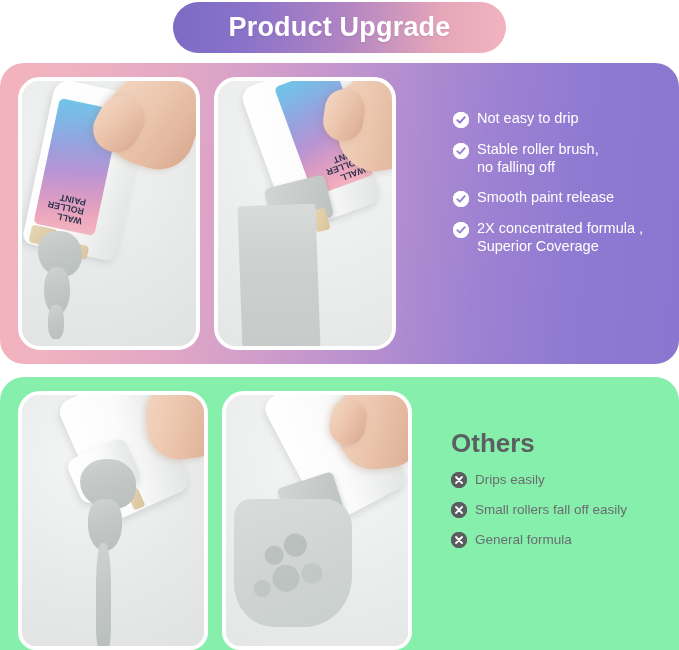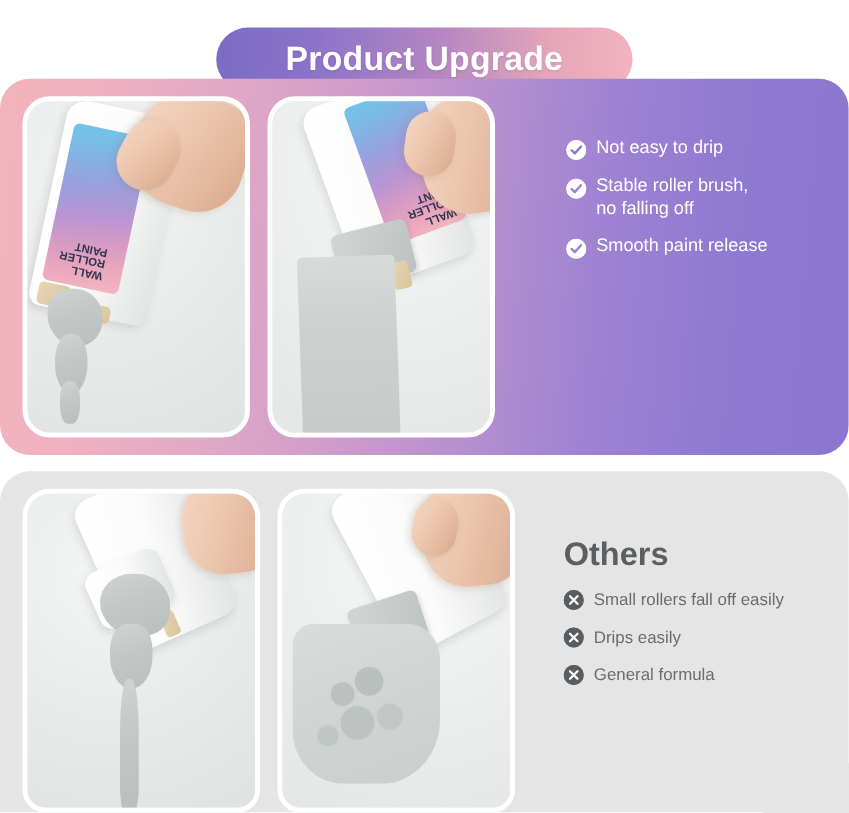--- a/index.html
+++ b/index.html
@@ -10,21 +10,21 @@
     overflow: hidden;
   }
   .page { position: relative; width: 679px; height: 650px; background: #ffffff; }
 
   
   .banner {
     position: absolute; left: 173px; top: 2px;
     width: 333px; height: 51px;
     border-radius: 26px;
     background: linear-gradient(95deg, #7b6bc4 0%, #8a72c9 22%, #b285c2 52%, #e5a6b8 80%, #f2b4c0 100%);
-    display: flex; align-items: center; justify-content: center; margin-top: 20px;
+    display: flex; align-items: center; justify-content: center;
   }
   .banner-text {
     color: #ffffff;
     font-size: 27px;
     font-weight: bold;
     letter-spacing: 0.2px;
     text-shadow: 0 1px 2px rgba(90,60,120,.18);
   }
 
   
@@ -36,21 +36,21 @@
         #f2b3bd 0%, #f0b2c0 10%, #e2a8c5 26%, #cf9ccb 41%,
         #b68fcf 56%, #9e82d2 70%, #8f7ad2 84%, #8a76d0 100%);
     overflow: hidden;
   }
 
   
   .panel-others {
     position: absolute; left: 0px; top: 377px;
     width: 679px; height: 273px;
     border-radius: 24px 24px 0 0;
-    background: #e5e5e5;
+    background: #86efac;
     overflow: hidden;
   }
 
   
   .photo {
     position: absolute;
     border-radius: 22px;
     border: 4px solid #ffffff;
     overflow: hidden;
     background: #e3e5e4;
@@ -220,20 +220,30 @@
 no falling off</span>
         </li>
         <li class="ours-item">
           <span class="ico-check">
             <svg width="16" height="16" viewBox="0 0 16 16">
                 <circle cx="8" cy="8" r="8" fill="#ffffff"></circle>
                 <path d="M4.3 8.2 L6.8 10.7 L11.8 5.2" stroke="#9a82d1" stroke-width="1.9" fill="none" stroke-linecap="round" stroke-linejoin="round"></path>
               </svg>
           </span>
           <span class="ours-text">Smooth paint release</span>
+        </li>
+        <li class="ours-item">
+          <span class="ico-check">
+            <svg width="16" height="16" viewBox="0 0 16 16">
+                <circle cx="8" cy="8" r="8" fill="#ffffff"></circle>
+                <path d="M4.3 8.2 L6.8 10.7 L11.8 5.2" stroke="#9a82d1" stroke-width="1.9" fill="none" stroke-linecap="round" stroke-linejoin="round"></path>
+              </svg>
+          </span>
+          <span class="ours-text" style="white-space:pre-line;">2X concentrated formula ,
+Superior Coverage</span>
         </li>
       </ul>
     </div>
   </div>
 
   <div class="panel-others">
 
     <div class="photo" style="left:18px; top:14px; width:190px; height:259px; border-radius:22px 22px 18px 18px;">
       <div class="photo-inner">
         <div class="bg-wall"></div>
@@ -276,30 +286,30 @@
     <div class="others-block" style="top:51px;">
       <div class="others-title">Others</div>
       <ul class="others-list">
         <li class="others-item">
           <span class="ico-x">
             <svg width="16" height="16" viewBox="0 0 16 16">
                 <circle cx="8" cy="8" r="8" fill="#5a5d5f"></circle>
                 <path d="M5 5 L11 11 M11 5 L5 11" stroke="#ffffff" stroke-width="1.8" stroke-linecap="round"></path>
               </svg>
           </span>
-          <span class="others-text">Small rollers fall off easily</span>
+          <span class="others-text">Drips easily</span>
         </li>
         <li class="others-item">
           <span class="ico-x">
             <svg width="16" height="16" viewBox="0 0 16 16">
                 <circle cx="8" cy="8" r="8" fill="#5a5d5f"></circle>
                 <path d="M5 5 L11 11 M11 5 L5 11" stroke="#ffffff" stroke-width="1.8" stroke-linecap="round"></path>
               </svg>
           </span>
-          <span class="others-text">Drips easily</span>
+          <span class="others-text">Small rollers fall off easily</span>
         </li>
         <li class="others-item">
           <span class="ico-x">
             <svg width="16" height="16" viewBox="0 0 16 16">
                 <circle cx="8" cy="8" r="8" fill="#5a5d5f"></circle>
                 <path d="M5 5 L11 11 M11 5 L5 11" stroke="#ffffff" stroke-width="1.8" stroke-linecap="round"></path>
               </svg>
           </span>
           <span class="others-text">General formula</span>
         </li>

